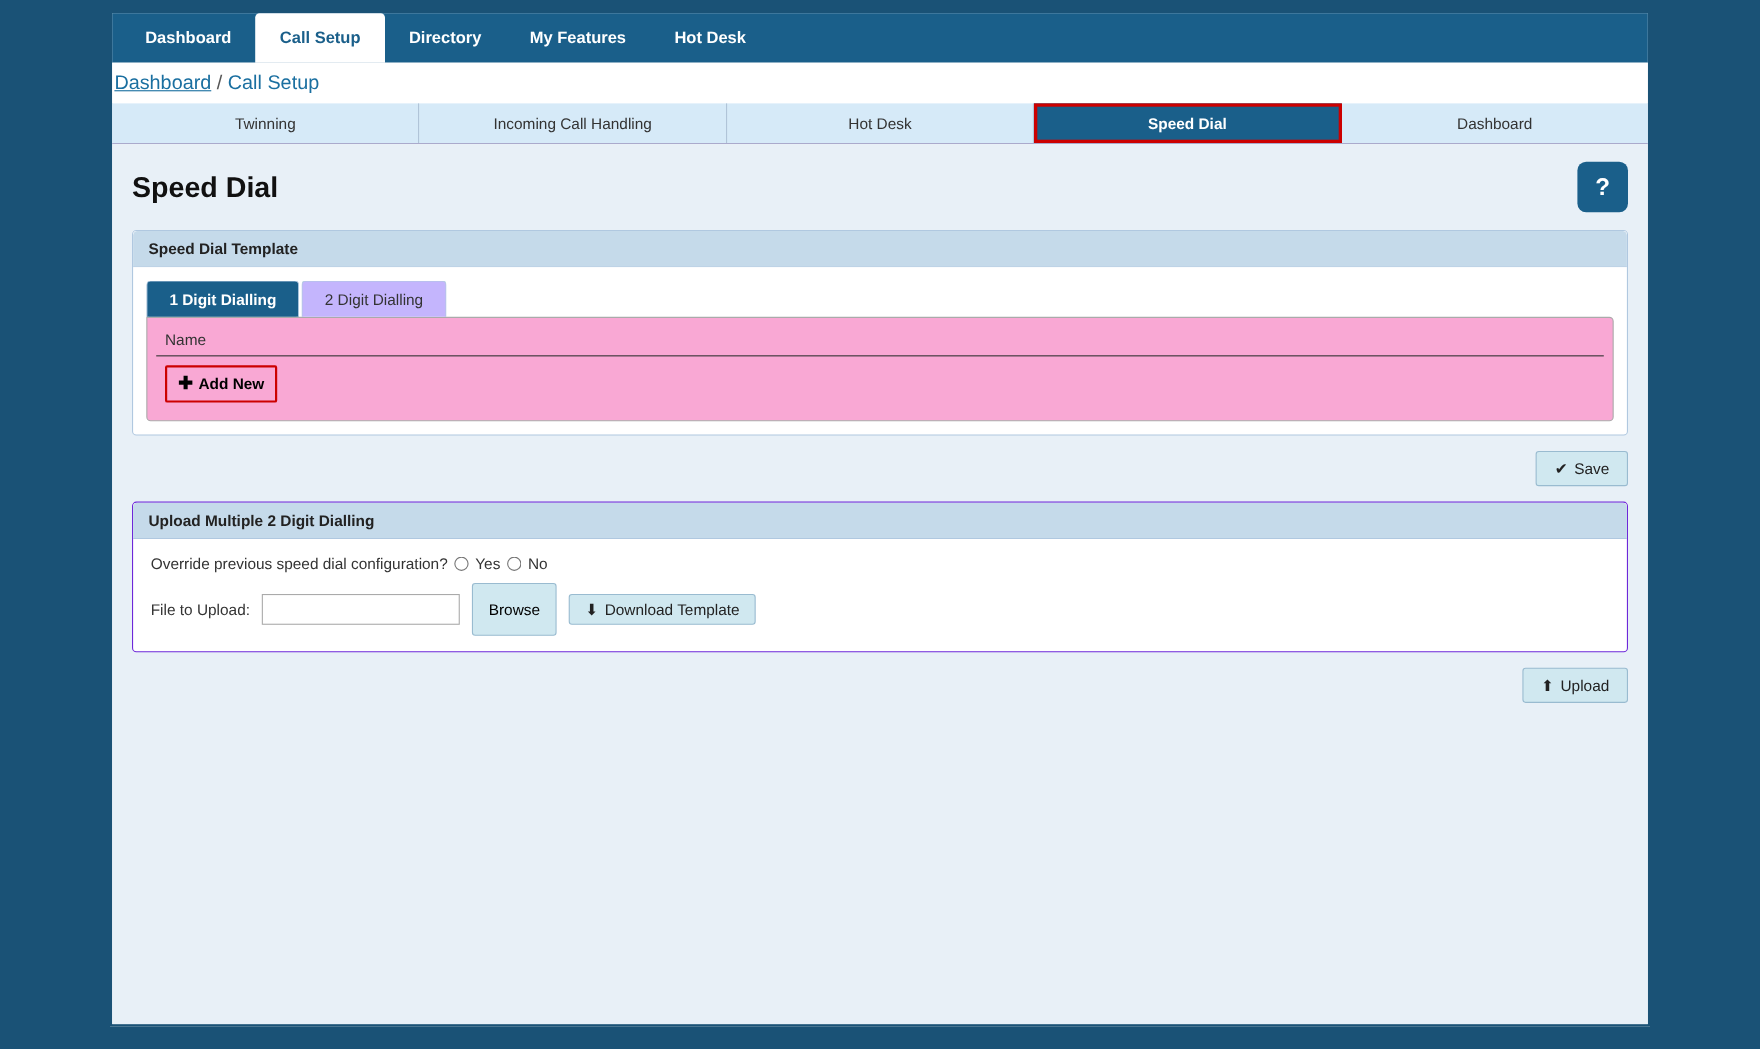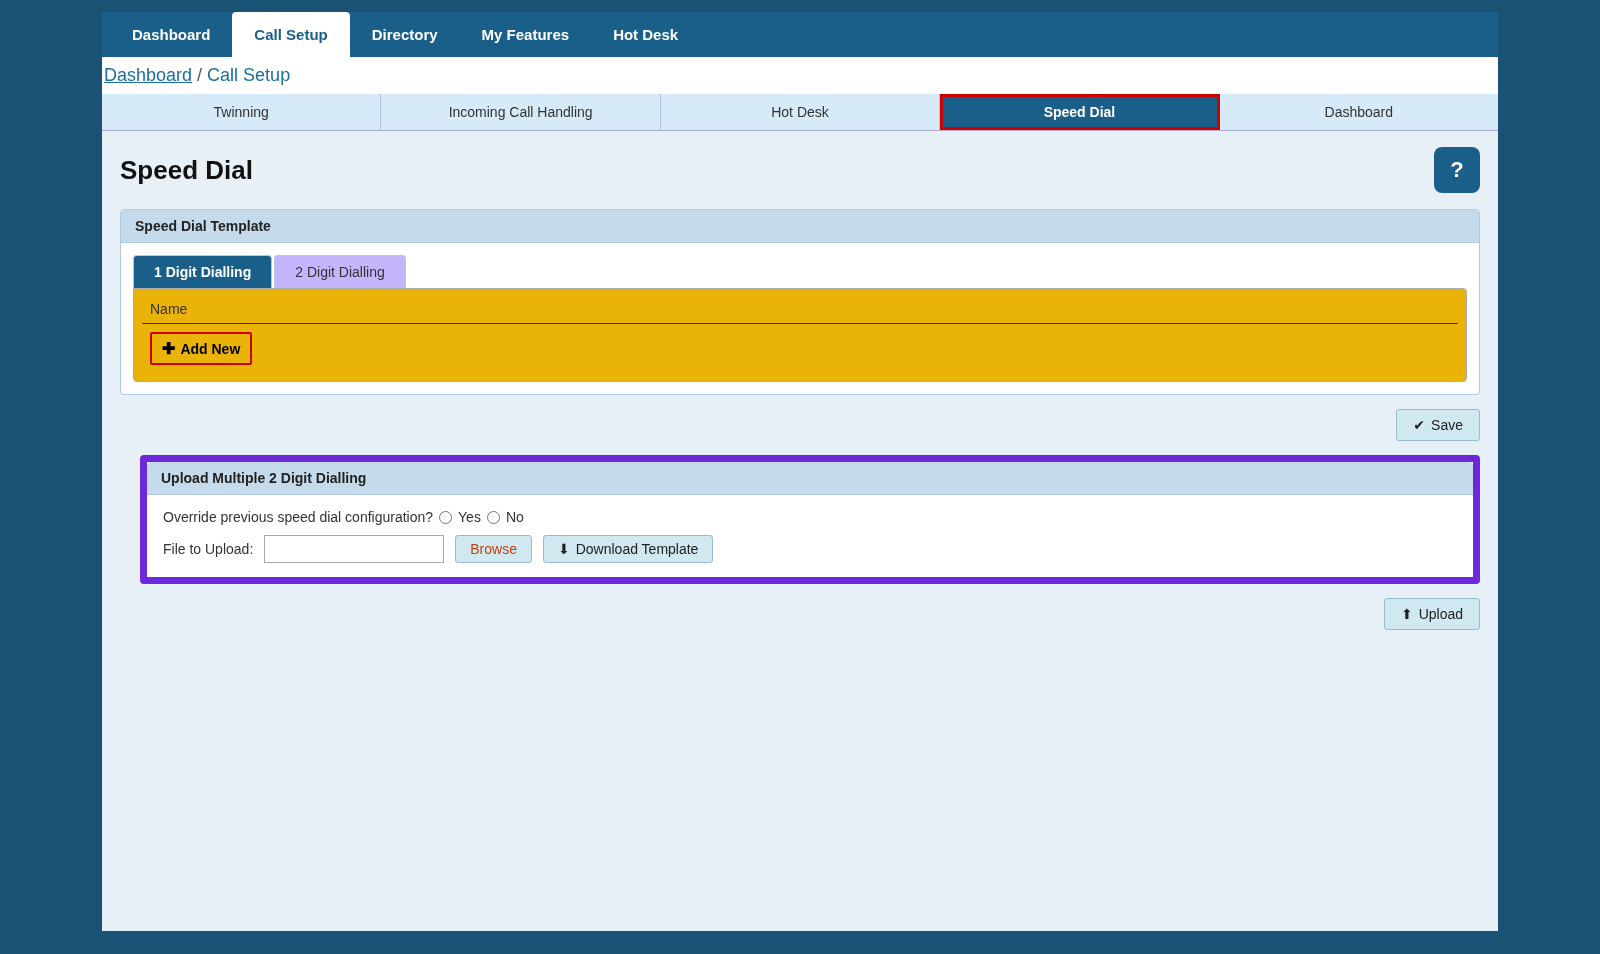--- a/index.html
+++ b/index.html
@@ -152,21 +152,21 @@
     }
     .digit-tab.active {
       background: #1a5f8a;
       color: #fff;
       font-weight: bold;
     }
     
     .table-area {
       border: 1px solid #aaa;
       border-radius: 0 4px 4px 4px;
-      background: #eab308;
+      background: #f9a8d4;
       padding: 8px;
     }
     .table-header-row {
       display: flex;
       border-bottom: 1px solid #333;
       padding: 4px 8px 6px 8px;
     }
     .table-col-name {
       width: 45%;
       font-weight: normal;
@@ -212,24 +212,23 @@
       cursor: pointer;
       display: inline-flex;
       align-items: center;
       gap: 6px;
       border-radius: 3px;
       color: #222;
     }
     
     .upload-card {
       background: #fff;
-      border: 7px solid #6d28d9;
+      border: 1px solid #6d28d9;
       border-radius: 4px;
       margin-bottom: 14px;
-      margin-left: 20px;
     }
     .upload-card-header {
       background: #c5daea;
       padding: 8px 14px;
       font-weight: bold;
       font-size: 14px;
       color: #222;
       border-bottom: 1px solid #b0c8e0;
       border-radius: 4px 4px 0 0;
     }
@@ -262,25 +261,25 @@
       border: 1px solid #aaa;
       padding: 4px 8px;
       width: 180px;
       height: 28px;
       background: #fff;
       font-size: 13px;
     }
     .browse-btn {
       background: #d0e8f0;
       border: 1px solid #99bbd0;
-      padding: 5px 14px;
+      padding: 15px 14px;
       font-size: 14px;
       cursor: pointer;
       border-radius: 3px;
-      color: #c2410c;
+      color: #000000;
     }
     .download-btn {
       background: #d0e8f0;
       border: 1px solid #99bbd0;
       padding: 5px 14px;
       font-size: 14px;
       cursor: pointer;
       border-radius: 3px;
       color: #222;
       display: inline-flex;

